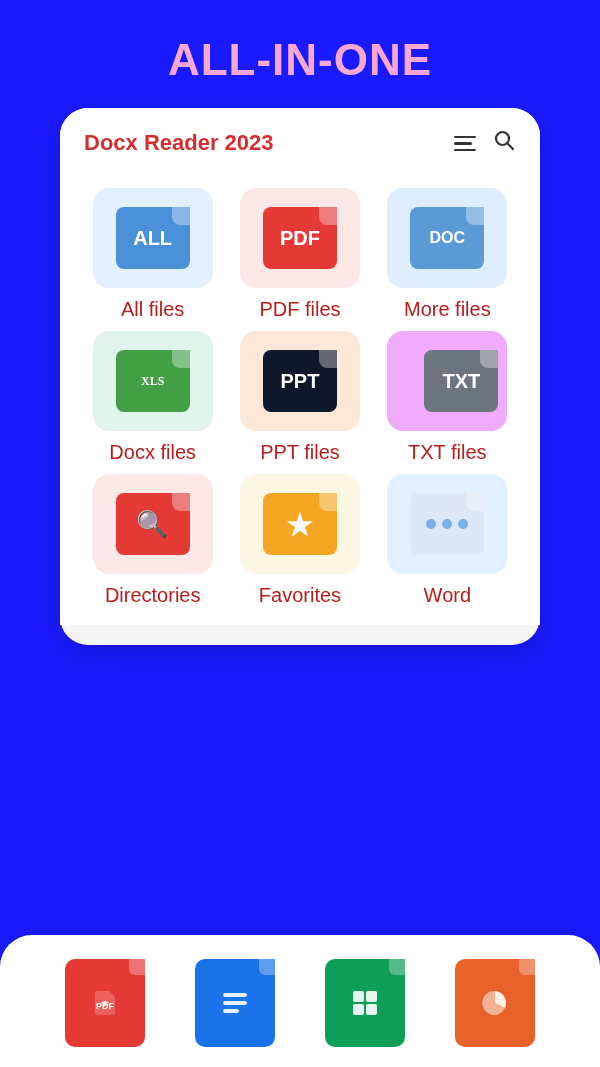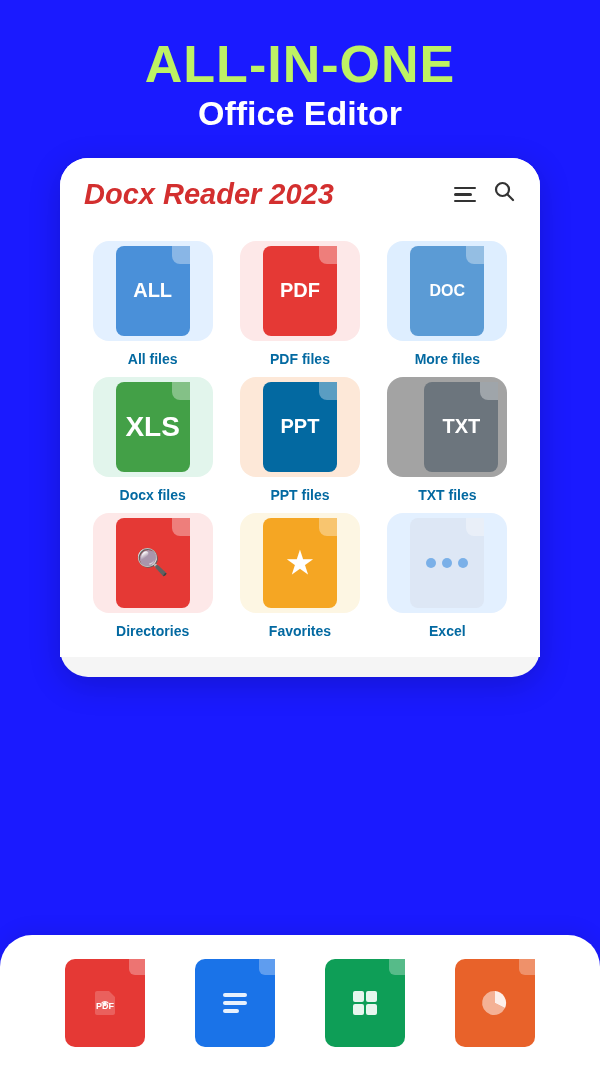--- a/index.html
+++ b/index.html
@@ -13,23 +13,23 @@
       align-items: center;
       overflow: hidden;
     }
 
     .header-text {
       text-align: center;
       margin-top: 36px;
       margin-bottom: 24px;
     }
     .header-title {
-      font-size: 52px;
+      font-size: 44px;
       font-weight: 900;
-      color: #bef264;
+      color: #f9a8d4;
       line-height: 1.1;
       letter-spacing: 1px;
     }
     .header-subtitle {
       font-size: 34px;
       font-weight: 700;
       color: white;
       line-height: 1.2;
     }
 
@@ -44,24 +44,23 @@
 
     .app-bar {
       display: flex;
       align-items: center;
       justify-content: space-between;
       padding: 20px 24px 12px 24px;
       background: white;
       border-radius: 28px 28px 0 0;
     }
     .app-logo {
-      font-size: 29px;
+      font-size: 22px;
       font-weight: 700;
       color: #222;
-      font-style: italic;
     }
     .app-logo span {
       color: #d32f2f;
     }
     .app-bar-icons {
       display: flex;
       gap: 16px;
       align-items: center;
     }
 
@@ -87,21 +86,21 @@
       height: 100px;
       border-radius: 16px;
       display: flex;
       align-items: center;
       justify-content: center;
     }
 
     
     .file-shape {
       width: 74px;
-      height: 90px;
+      height: 62px;
       border-radius: 8px 0 8px 8px;
       display: flex;
       align-items: center;
       justify-content: center;
       font-size: 18px;
       font-weight: 900;
       color: white;
       position: relative;
     }
     .file-shape::before {
@@ -113,39 +112,39 @@
       height: 18px;
       background: rgba(255,255,255,0.35);
       border-radius: 0 0 0 8px;
     }
 
     .bg-blue-light { background: #e3f0ff; }
     .bg-red-light { background: #fde8e8; }
     .bg-blue2-light { background: #deeeff; }
     .bg-green-light { background: #e2f5ec; }
     .bg-orange-light { background: #fde8d8; }
-    .bg-gray-light { background: #a3a3a3; padding-left: 28px; }
+    .bg-gray-light { background: #f0abfc; padding-left: 28px; }
     .bg-red2-light { background: #fde8e8; }
     .bg-yellow-light { background: #fdf6e3; }
     .bg-blue3-light { background: #e3f0ff; }
 
     .color-all { background: #4a90d9; }
     .color-pdf { background: #e53935; }
     .color-doc { background: #5b9bd5; }
     .color-xls { background: #43a047; }
-    .color-ppt { background: #0369a1; }
+    .color-ppt { background: #0f172a; }
     .color-txt { background: #6c757d; }
     .color-dir { background: #e53935; }
     .color-fav { background: #f5a623; }
     .color-more { background: #dde7f5; }
 
     .file-label {
-      font-size: 14px;
-      color: #0369a1;
-      font-weight: 700;
+      font-size: 20px;
+      color: #b91c1c;
+      font-weight: 400;
       text-align: center;
     }
 
     .more-dots {
       display: flex;
       gap: 6px;
       align-items: center;
       justify-content: center;
     }
     .dot {
@@ -217,21 +216,20 @@
     }
     .hamburger-icon span:nth-child(1) { width: 22px; }
     .hamburger-icon span:nth-child(2) { width: 18px; }
     .hamburger-icon span:nth-child(3) { width: 22px; }
   </style>
 </head>
 <body>
 
 <div class="header-text">
   <div class="header-title">ALL-IN-ONE</div>
-  <div class="header-subtitle">Office Editor</div>
 </div>
 
 <div class="phone-card">
 
   <div class="app-bar">
     <div class="app-logo">
       <span>Docx</span><span style="color:#d32f2f"> Reader 2023</span>
     </div>
     <div class="app-bar-icons">
       <div class="hamburger-icon">
@@ -266,21 +264,21 @@
 
     <div class="grid-item">
       <div class="file-icon-wrap bg-blue2-light">
         <div class="file-shape color-doc" style="font-size:16px;font-weight:900;">DOC</div>
       </div>
       <span class="file-label">More files</span>
     </div>
 
     <div class="grid-item">
       <div class="file-icon-wrap bg-green-light">
-        <div class="file-shape color-xls" style="font-size:28px;font-weight:900;">XLS</div>
+        <div class="file-shape color-xls" style="font-size:12px;font-weight:900;font-family:Liberation Serif, serif;">XLS</div>
       </div>
       <span class="file-label">Docx files</span>
     </div>
 
     <div class="grid-item">
       <div class="file-icon-wrap bg-orange-light">
         <div class="file-shape color-ppt" style="font-size:20px;font-weight:900;">PPT</div>
       </div>
       <span class="file-label">PPT files</span>
     </div>
@@ -311,21 +309,21 @@
     <div class="grid-item">
       <div class="file-icon-wrap bg-blue3-light">
         <div class="file-shape color-more">
           <div class="more-dots">
             <div class="dot"></div>
             <div class="dot"></div>
             <div class="dot"></div>
           </div>
         </div>
       </div>
-      <span class="file-label">Excel</span>
+      <span class="file-label">Word</span>
     </div>
 
   </div>
 </div>
 
 <div class="bottom-bar">
 
   <div class="bottom-icon">
     <div class="bottom-file bottom-pdf">
       <svg width="32" height="32" viewBox="0 0 32 32" fill="white">

